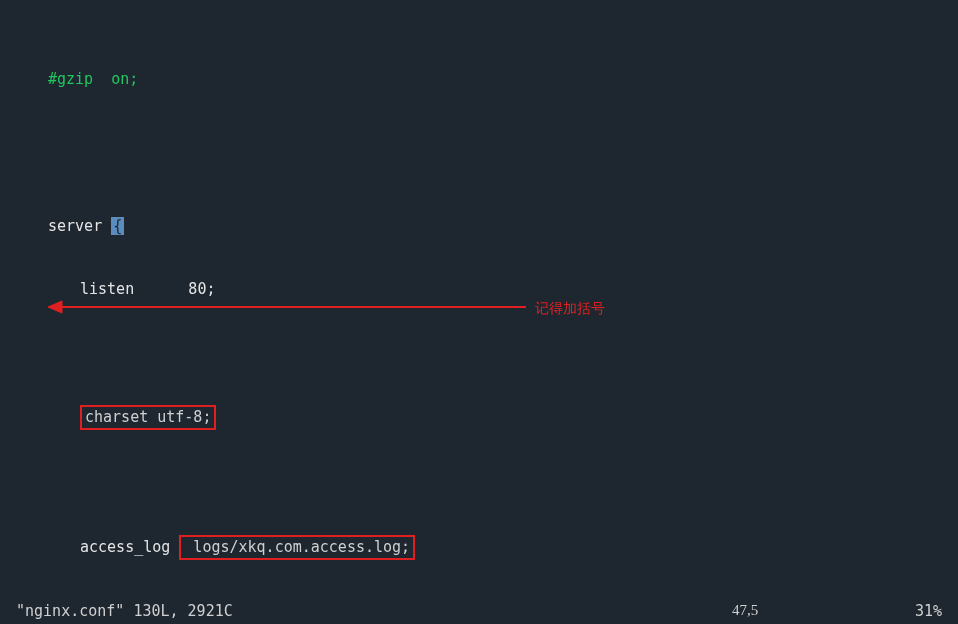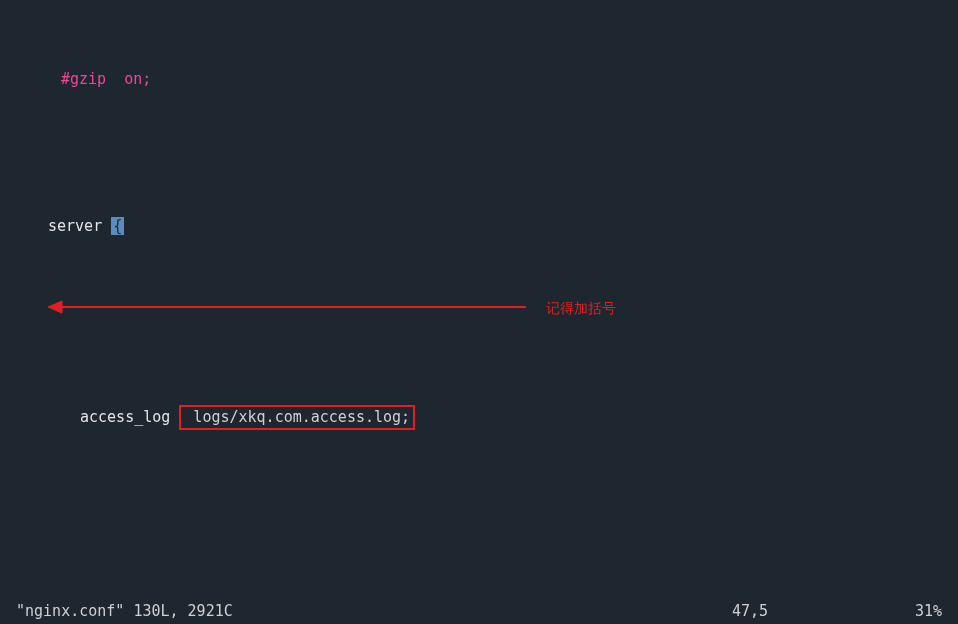--- a/index.html
+++ b/index.html
@@ -15,21 +15,21 @@
   }
   .editor {
     padding: 6px 0 0 0;
     line-height: 21px;
     white-space: pre;
     position: relative;
   }
   .line { padding-left: 16px; position: relative; }
   .indent1 { padding-left: 48px; }
   .indent2 { padding-left: 80px; }
-  .comment { color: #ec4899; margin-left: 13px; }
+  .comment { color: #22c55e; }
   .text { color: #e5e5e5; }
   .box {
     border: 2px solid #e02020;
     padding: 0 3px;
     display: inline-block;
   }
   .cursor-block {
     background: #5a8dbd;
     color: #1e2730;
     padding: 0 2px;
@@ -49,33 +49,35 @@
     position: absolute;
     bottom: 4px;
     left: 16px;
     right: 16px;
     color: #d0d0d0;
     font-family: "Consolas", "Monaco", monospace;
     font-size: 15px;
     display: flex;
   }
   .status-file { flex: 1; }
-  .status-pos { width: 150px; }
+  .status-pos { width: 150px; font-family: Liberation Serif, serif; }
   .status-pct { text-align: right; width: 60px; }
 </style>
 </head>
 <body>
 
 <div class="editor">
 
   <div class="line indent1"><span class="comment">#gzip  on;</span></div>
   <div class="line indent1">&nbsp;</div>
 
   <div class="line indent1"><span class="text">server </span><span class="cursor-block">{</span></div>
+  <div class="line indent2"><span class="text">listen      80;</span></div>
   <div class="line indent2">&nbsp;</div>
+  <div class="line indent2"><span class="box">charset utf-8;</span></div>
   <div class="line indent2">&nbsp;</div>
   <div class="line indent2"><span class="text">access_log </span><span class="box"> logs/xkq.com.access.log;</span></div>
   
   
   
   
   
 
   
 
@@ -91,21 +93,21 @@
   
   
   
   
   
 
   <svg class="arrow" style="left:48px; top:297px;" width="480" height="20">
     <line x1="12" y1="10" x2="478" y2="10" stroke="#e02020" stroke-width="2"></line>
     <polygon points="0,10 14,4 14,16" fill="#e02020"></polygon>
   </svg>
-  <div class="annotation" style="left:546px; top:298px;">记得加括号</div>
+  <div class="annotation" style="left:535px; top:298px;">记得加括号</div>
 
 </div>
 
 <div class="status-bar">
   <span class="status-file">"nginx.conf" 130L, 2921C</span>
   <span class="status-pos">47,5</span>
   <span class="status-pct">31%</span>
 </div>
 
 </body></html>

